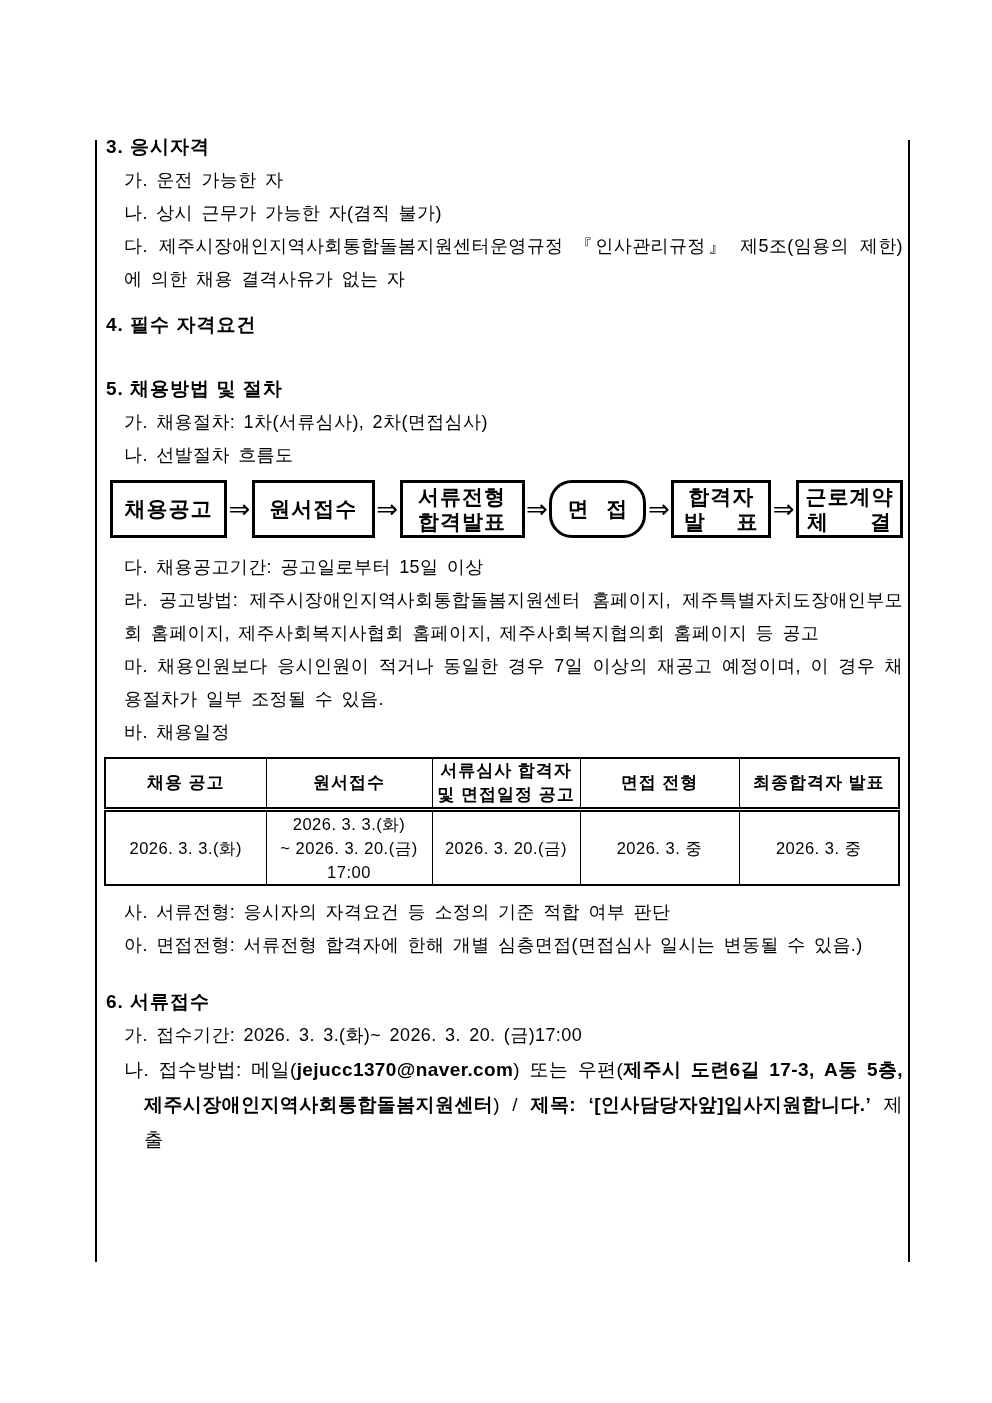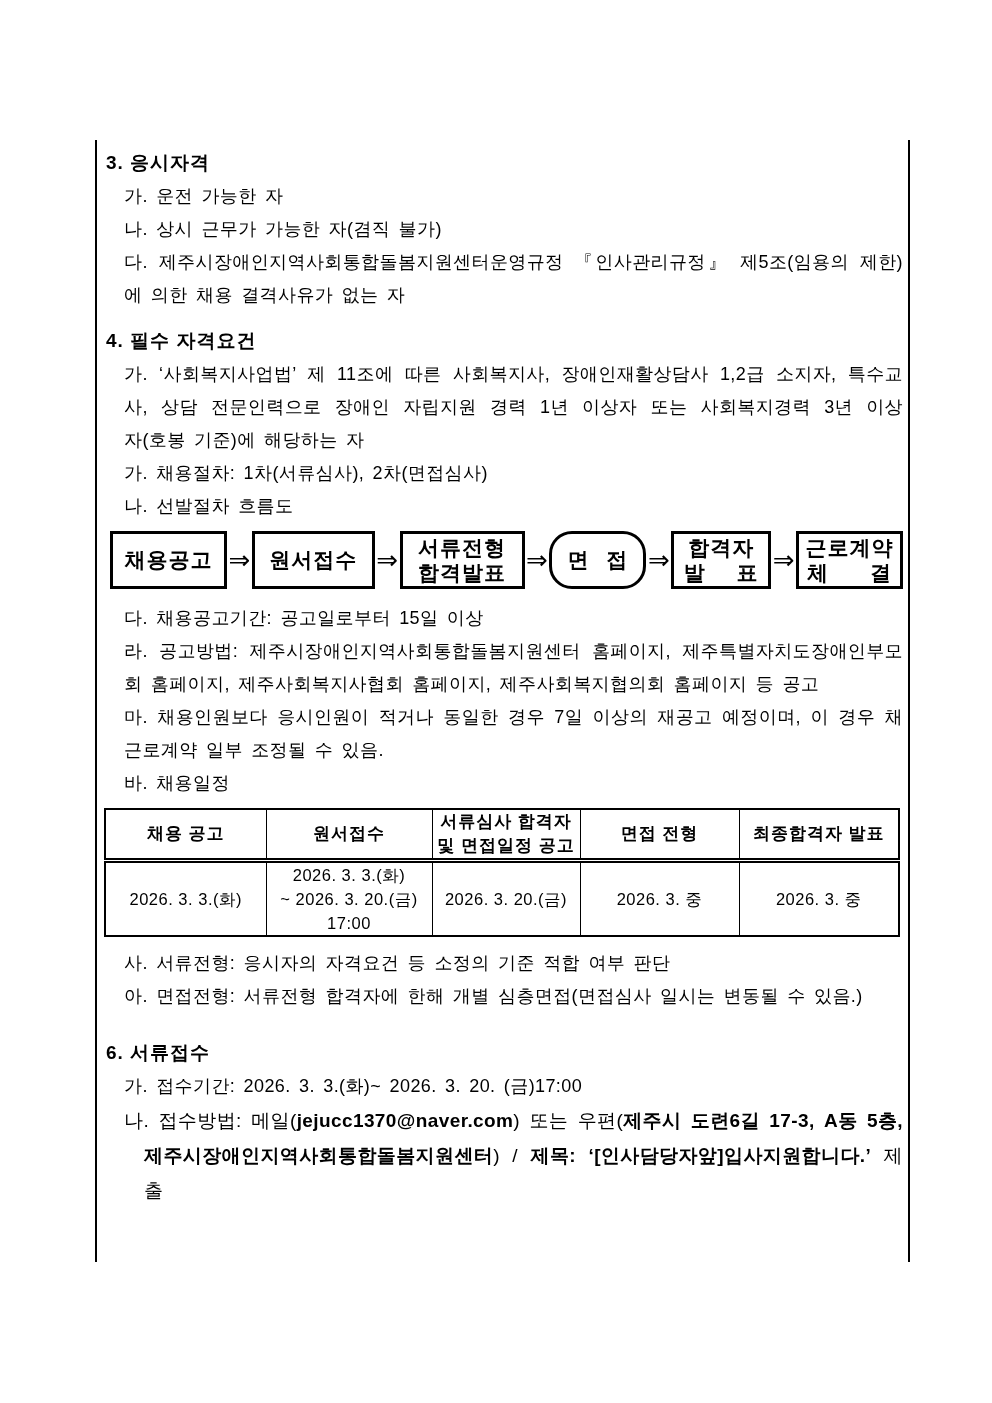--- a/index.html
+++ b/index.html
@@ -4,21 +4,21 @@
 <style>
   html,body{margin:0;padding:0;}
   body{
     width:992px;height:1403px;background:#ffffff;position:relative;
     font-family:"Liberation Sans","DejaVu Sans",sans-serif;
     color:#000;overflow:hidden;
   }
   .vborder{position:absolute;top:140px;width:2px;height:1122px;background:#000;}
   #border-left{left:95px;}
   #border-right{left:908px;}
-  .content{position:absolute;left:97px;top:140px;width:809px;padding-top:6px;box-sizing:border-box;}
+  .content{position:absolute;left:97px;top:124px;width:809px;padding-top:6px;box-sizing:border-box;}
   .h{font-size:19px;font-weight:bold;line-height:34px;margin-left:9px;letter-spacing:1px;}
   .line{font-size:18px;line-height:33px;letter-spacing:0.4px;word-spacing:3px;white-space:nowrap;}
   .item{margin-left:27px;margin-right:3px;}
   .wrap .line{white-space:normal;}
   .j{text-align:justify;text-align-last:justify;white-space:normal;}
   .cont{}
   .cont2{margin-left:20px;}
   
   .flowchart{display:flex;align-items:center;justify-content:flex-start;
              margin:8px 3px 0 13px;height:58px;}
@@ -68,26 +68,22 @@
   </div>
   <div class="item">
     <div class="line">나. 상시 근무가 가능한 자(겸직 불가)</div>
   </div>
   <div class="item wrap">
     <div class="line j">다. 제주시장애인지역사회통합돌봄지원센터운영규정 『인사관리규정』 제5조(임용의 제한)</div>
     <div class="line cont">에 의한 채용 결격사유가 없는 자</div>
   </div>
 
   <div class="h gap-s4">4. 필수 자격요건</div>
-  <div class="item wrap">
-    <div class="line j">가. ‘사회복지사업법’ 제 11조에 따른 사회복지사, 장애인재활상담사 1,2급 소지자, 특수교</div>
-    <div class="line j cont">사, 상담 전문인력으로 장애인 자립지원 경력 1년 이상자 또는 사회복지경력 3년 이상</div>
-    <div class="line cont">자(호봉 기준)에 해당하는 자</div>
-  </div>
 
+  <div class="h gap-s5">5. 채용방법 및 절차</div>
   <div class="item">
     <div class="line">가. 채용절차: 1차(서류심사), 2차(면접심사)</div>
   </div>
   <div class="item">
     <div class="line">나. 선발절차 흐름도</div>
   </div>
 
   <div class="flowchart">
     <div class="fbox one">
       <div class="fl">채용공고</div>
@@ -119,21 +115,21 @@
 
   <div class="item gap-da">
     <div class="line">다. 채용공고기간: 공고일로부터 15일 이상</div>
   </div>
   <div class="item wrap">
     <div class="line j">라. 공고방법: 제주시장애인지역사회통합돌봄지원센터 홈페이지, 제주특별자치도장애인부모</div>
     <div class="line cont">회 홈페이지, 제주사회복지사협회 홈페이지, 제주사회복지협의회 홈페이지 등 공고</div>
   </div>
   <div class="item wrap">
     <div class="line j">마. 채용인원보다 응시인원이 적거나 동일한 경우 7일 이상의 재공고 예정이며, 이 경우 채</div>
-    <div class="line cont">근로계약 일부 조정될 수 있음.</div>
+    <div class="line cont">용절차가 일부 조정될 수 있음.</div>
   </div>
   <div class="item">
     <div class="line">바. 채용일정</div>
   </div>
 
   <table class="sched">
     <colgroup>
         <col class="c1">
         <col class="c2">
         <col class="c3">

